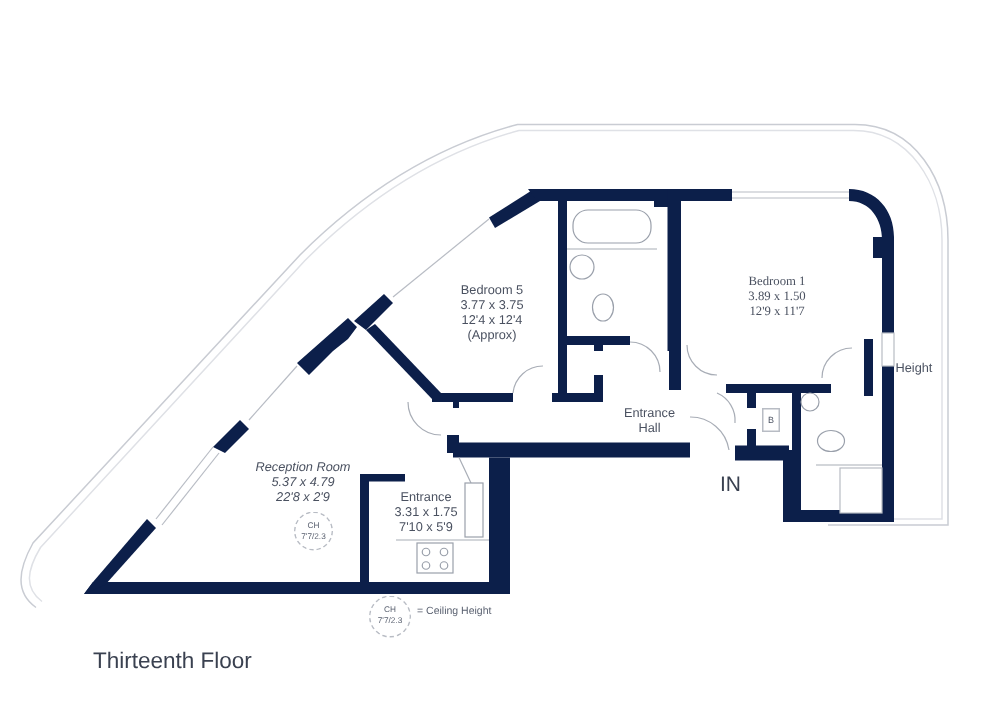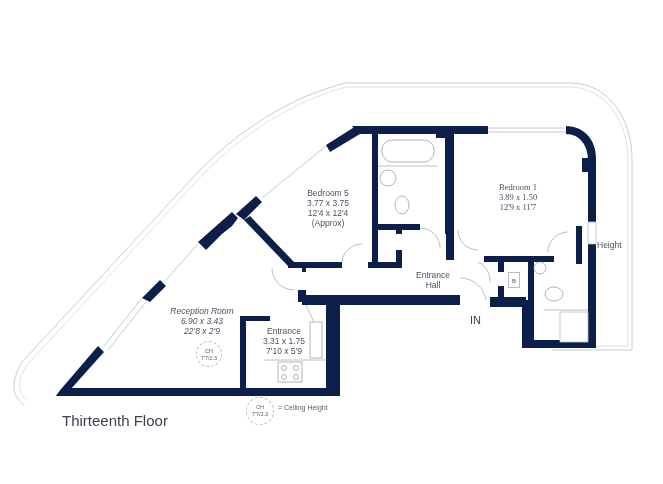--- a/index.html
+++ b/index.html
@@ -7,23 +7,23 @@
     #plan { position: absolute; left: 0; top: 0; width: 663px; height: 484px; }
     .wall { fill: #0c1f4a; }
     .outline { fill: none; stroke: #c9ccd3; stroke-width: 1; }
     .outline2 { fill: none; stroke: #dfe1e6; stroke-width: 1; }
     .fixture { fill: #ffffff; stroke: #9aa0ab; stroke-width: 0.8; }
     .swing { fill: none; stroke: #a8adb6; stroke-width: 0.8; }
     .window { fill: #ffffff; stroke: #b8bcc4; stroke-width: 0.8; }
     .lbl { position: absolute; font-size: 8.5px; line-height: 10px; text-align: center; color: #4a5160; white-space: nowrap; }
     .lbl span { display: block; }
     .ch-circle { position: absolute; border: 1px dashed #b8bcc4; border-radius: 50%; font-size: 5.5px; line-height: 7px; color: #5a6170; text-align: center; box-sizing: border-box; padding-top: 6px; }
-    .floor-title { position: absolute; left: 62px; top: 412px; font-size: 15px; color: #3a4150; }
+    .floor-title { position: absolute; left: 62px; top: 432px; font-size: 15px; color: #3a4150; }
     .ch-legend-text { position: absolute; left: 278px; top: 404px; font-size: 7px; color: #5a6170; }
-    .in-label { position: absolute; left: 470px; top: 314px; font-size: 11px; color: #3a4150; }
+    .in-label { position: absolute; left: 480px; top: 314px; font-size: 14px; color: #3a4150; }
     .balcony-label { position: absolute; left: 597px; top: 240px; font-size: 8.5px; color: #4a5160; }
     .b-box { position: absolute; left: 508px; top: 272px; width: 12px; height: 16px; border: 1px solid #b8bcc4; font-size: 6px; text-align: center; line-height: 16px; color: #4a5160; box-sizing: border-box; }
   </style>
 </head>
 <body>
 
 <svg id="plan" viewBox="0 0 663 484" xmlns="http://www.w3.org/2000/svg">
 
   <g>
     <path class="outline" d="M24,405 C10,395 12,380 22,362 L200,170 C250,120 300,95 345,83 L570,83 C610,83 632,120 632,160 L632,350 L552,350"></path>
@@ -119,21 +119,21 @@
     <circle class="fixture" cx="284" cy="377" r="2.5"></circle>
     <circle class="fixture" cx="296" cy="377" r="2.5"></circle>
     <line class="swing" x1="264" y1="360" x2="326" y2="360"></line>
   </g>
 
   <rect class="window" x="560" y="312" width="28" height="30"></rect>
 </svg>
 
 <div class="lbl" style="left:158px; top:306px; width:88px;font-style:italic;">
   <span>Reception Room</span>
-  <span>6.90 x 3.43</span>
+  <span>5.37 x 4.79</span>
   <span>22'8 x 2'9</span>
 </div>
 <div class="ch-circle" style="left:196px; top:341px; width:26px; height:26px;">
   <span style="display:block;">CH</span>
   <span style="display:block;">7'7/2.3</span>
 </div>
 
 <div class="lbl" style="left:256px; top:326px; width:56px;">
   <span>Entrance</span>
   <span>3.31 x 1.75</span>

